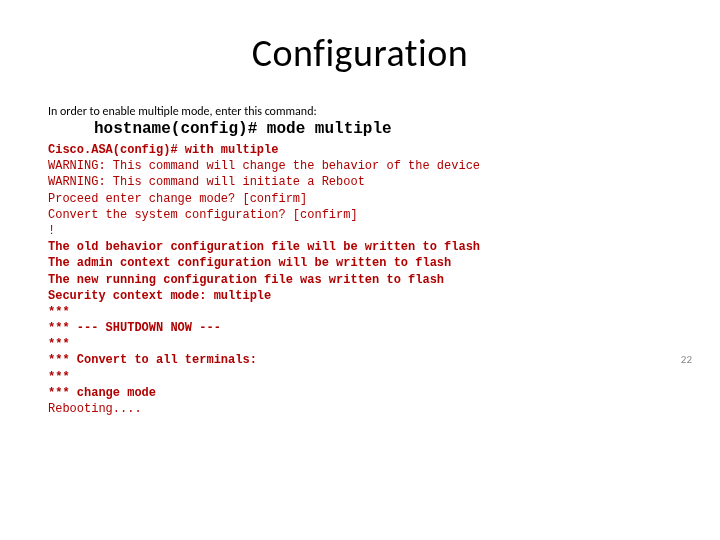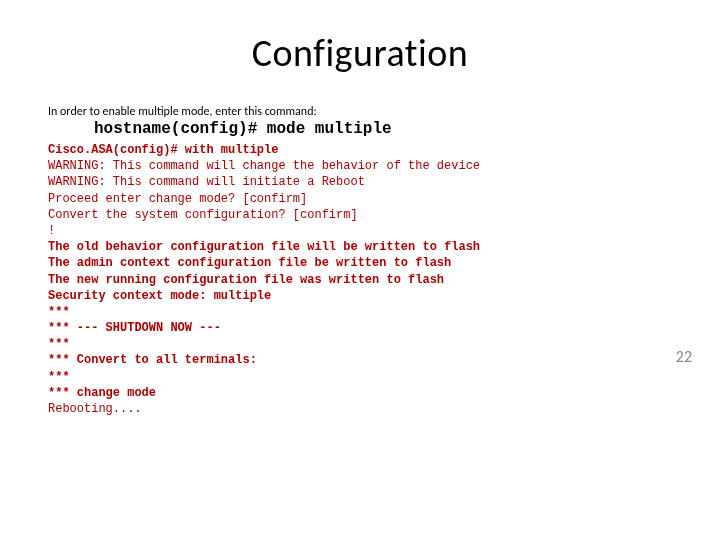--- a/index.html
+++ b/index.html
@@ -43,21 +43,21 @@
     font-size: 12px;
     line-height: 1.35;
     white-space: pre;
     margin: 0;
   }
   .red-block .b { font-weight: bold; }
   .pagenum {
     position: absolute;
     bottom: 18px;
     right: 28px;
-    font-size: 16px;
+    font-size: 11px;
     color: #888;
     text-align: right;
   }
 </style>
 </head>
 <body>
 
 <div class="slide">
   <h1 class="title">Configuration</h1>
 
@@ -65,21 +65,21 @@
   <p class="cmd-bold">hostname(config)# mode multiple</p>
 
 
   <pre class="red-block"><span class="b">Cisco.ASA(config)# with multiple</span>
 <span>WARNING: This command will change the behavior of the device</span>
 <span>WARNING: This command will initiate a Reboot</span>
 <span>Proceed enter change mode? [confirm]</span>
 <span>Convert the system configuration? [confirm]</span>
 <span>!</span>
 <span class="b">The old behavior configuration file will be written to flash</span>
-<span class="b">The admin context configuration file be written to flash</span>
+<span class="b">The admin context configuration will be written to flash</span>
 <span class="b">The new running configuration file was written to flash</span>
 <span class="b">Security context mode: multiple</span>
 <span class="b">***</span>
 <span class="b">*** --- SHUTDOWN NOW ---</span>
 <span class="b">***</span>
 <span class="b">*** Convert to all terminals:</span>
 <span class="b">***</span>
 <span class="b">*** change mode</span>
 <span>Rebooting....</span></pre>
 

